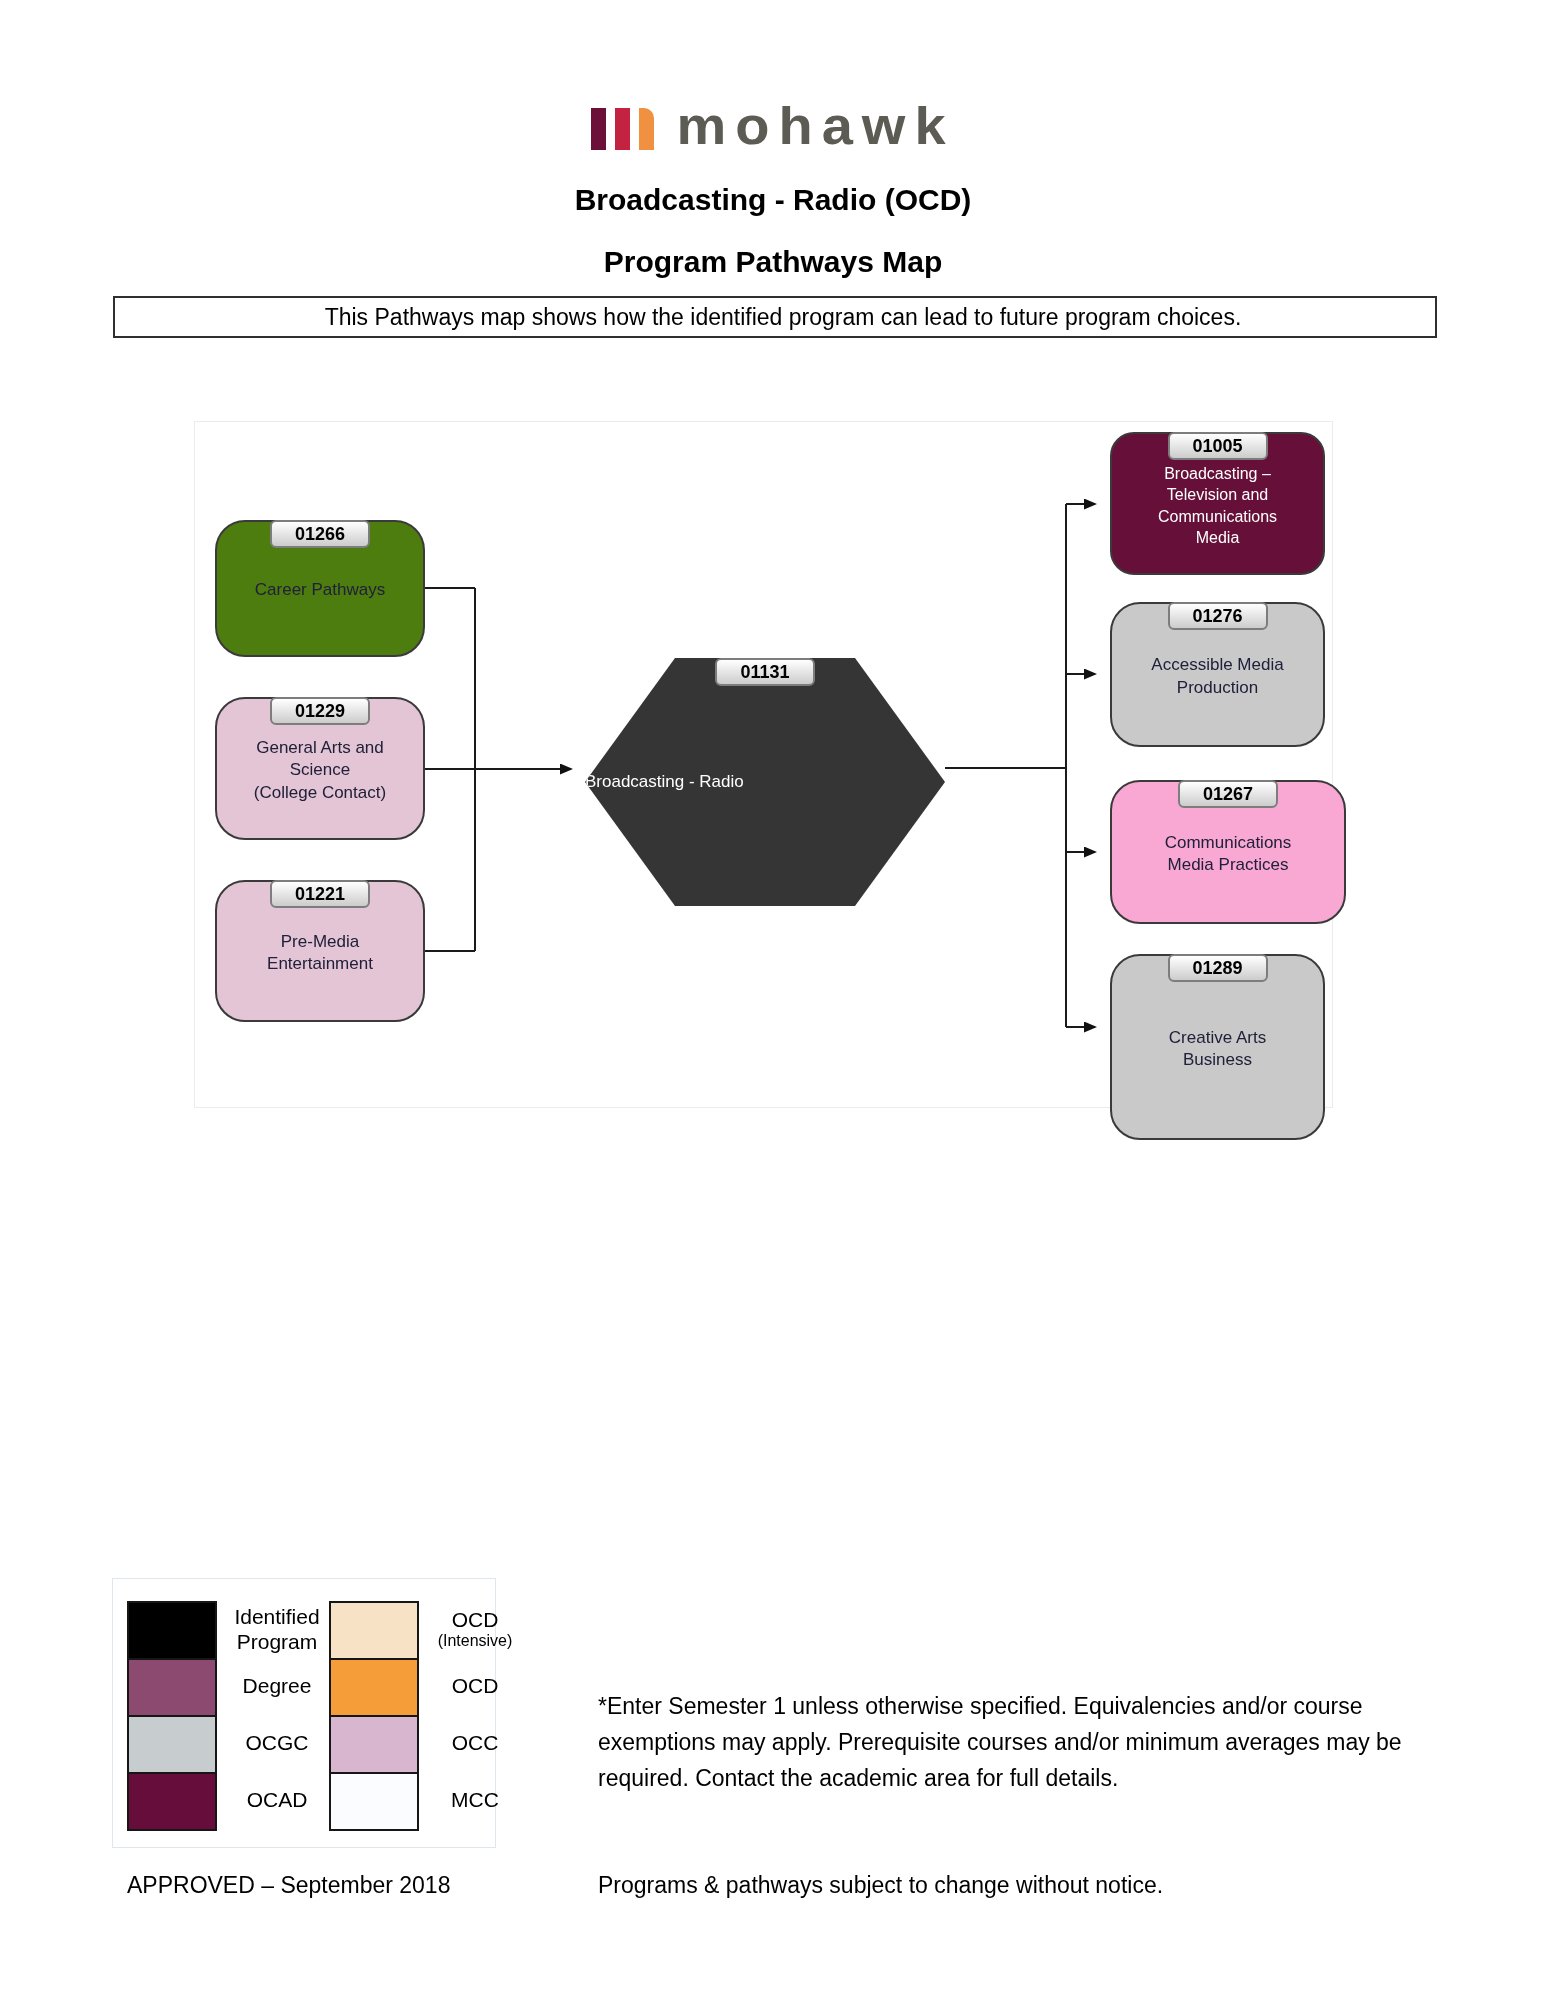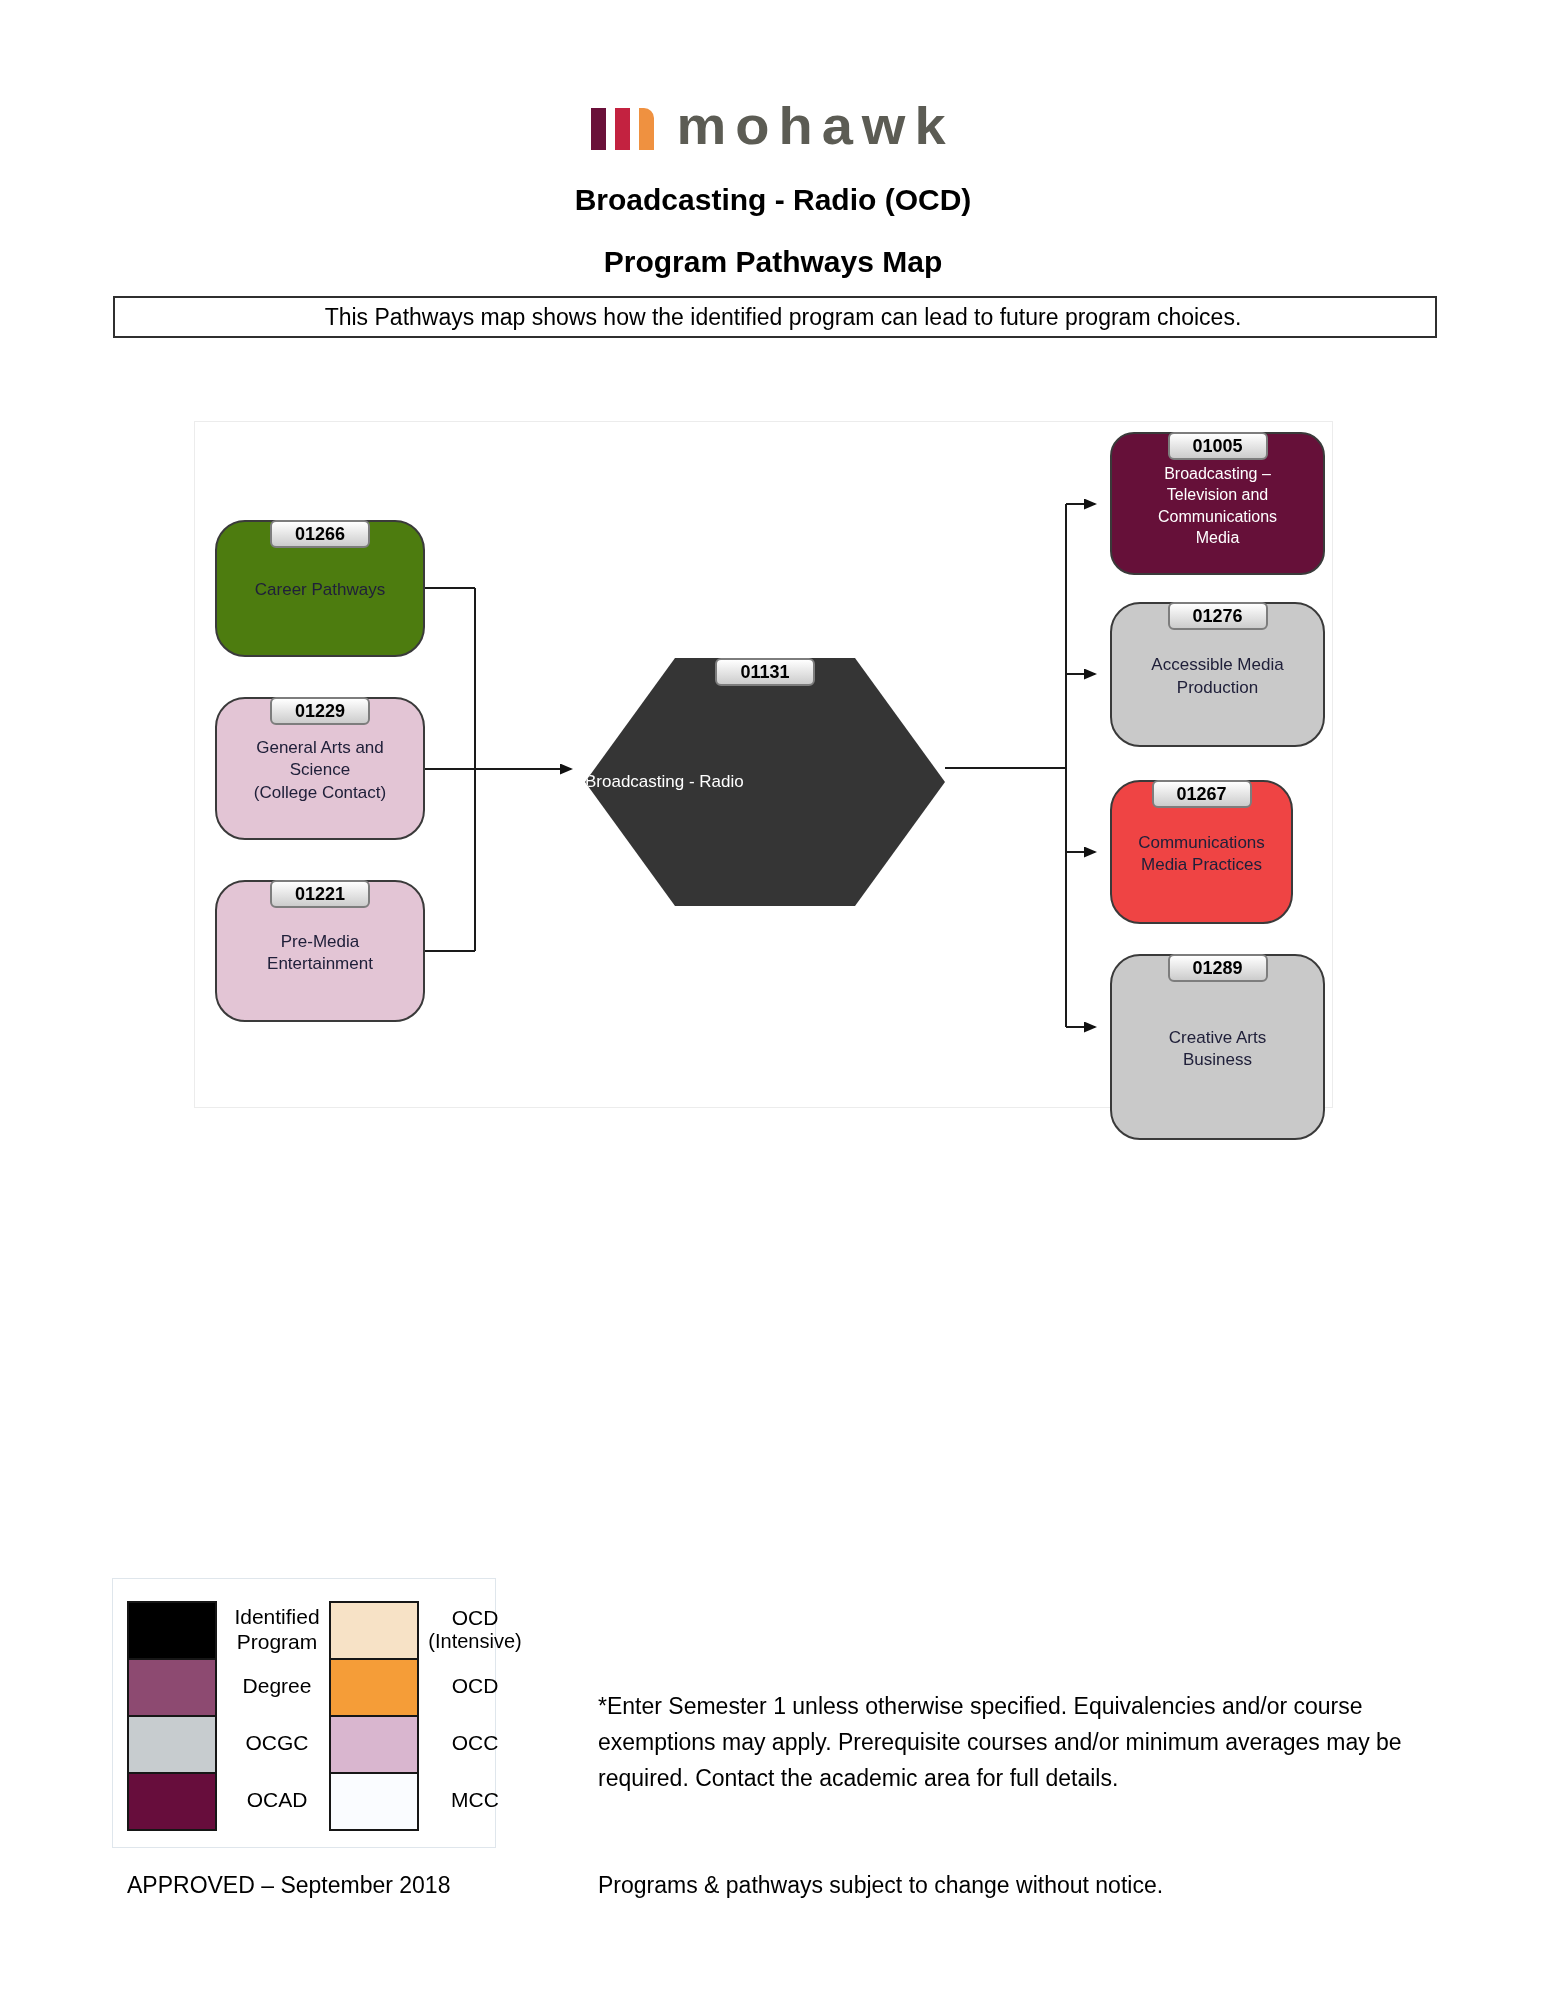--- a/index.html
+++ b/index.html
@@ -48,21 +48,21 @@
   .legend{position:absolute;top:1578px;left:112px;width:382px;height:268px;border:1px solid #dfe6ec;background:#fff;}
   .legend-col{position:absolute;top:22px;display:flex;}
   .legend-col.left{left:14px;}
   .legend-col.right{left:216px;}
   .swatch-stack{display:flex;flex-direction:column;}
   .swatch{width:90px;height:59px;border:2px solid #161616;box-sizing:border-box;margin-top:-2px;}
   .swatch:first-child{margin-top:0;}
   .label-stack{display:flex;flex-direction:column;margin-left:8px;}
   .legend-label{height:57px;display:flex;flex-direction:column;align-items:center;justify-content:center;
     width:104px;font-size:21px;line-height:1.15;text-align:center;white-space:nowrap;}
-  .legend-label .sub{font-size:20px;}
+  .legend-label .sub{font-size:16px;}
   .legend-col.right .legend-label{width:96px;}
   
   .note{position:absolute;top:1688px;left:598px;width:868px;font-size:23px;line-height:1.57;}
   .approved{position:absolute;top:1872px;left:127px;font-size:23px;}
   .disclaimer{position:absolute;top:1872px;left:598px;font-size:23px;}
 </style>
 </head>
 <body>
 
 <div class="page">
@@ -128,21 +128,21 @@
       <div class="node-label" style="font-size:16px;">Broadcasting –
 Television and
 Communications
 Media</div>
     </div>
     <div class="node light-text" style="left: 915px; top: 180px; width: 215px; height: 145px; background-color: rgb(201, 201, 201);">
       <div class="badge">01276</div>
       <div class="node-label">Accessible Media
 Production</div>
     </div>
-    <div class="node light-text" style="left: 915px; top: 358px; width: 183px; height: 144px; background-color: #ef4444;">
+    <div class="node light-text" style="left: 915px; top: 358px; width: 236px; height: 144px; background-color: #f9a8d4;">
       <div class="badge">01267</div>
       <div class="node-label">Communications
 Media Practices</div>
     </div>
     <div class="node light-text" style="left: 915px; top: 532px; width: 215px; height: 186px; background-color: rgb(201, 201, 201);">
       <div class="badge">01289</div>
       <div class="node-label">Creative Arts
 Business</div>
     </div>
   </div>

